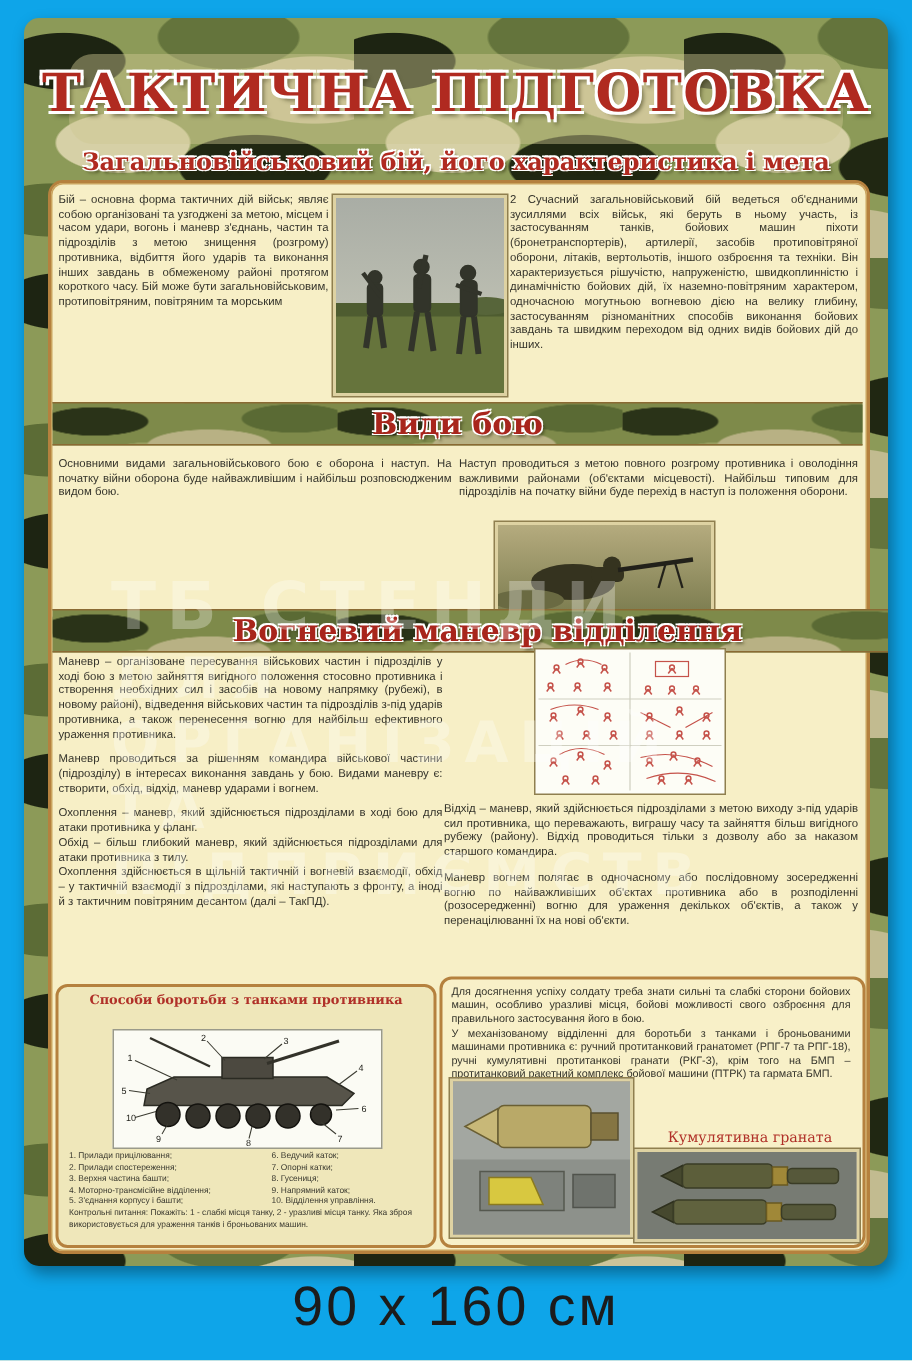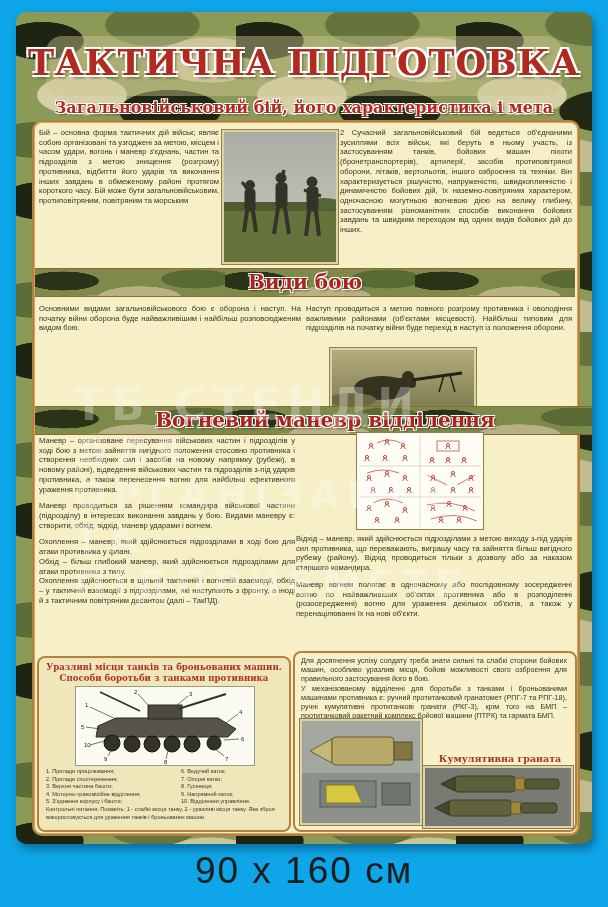--- a/index.html
+++ b/index.html
@@ -58,21 +58,21 @@
 
   .photo-frame{border:2px solid #ded2a2;outline:1px solid #8f7f4f;background:#888;}
 
   .subpanel{position:absolute;border:2px solid #b5813e;border-radius:8px;}
   .subpanel-left{left:3px;top:534px;width:250px;height:172px;background:#efe7ba;}
   .subpanel-right{left:259px;top:529px;width:280px;height:177px;background:#f8f0c8;}
 
   .red-heading{font-family:"DejaVu Serif","Liberation Serif",serif;font-weight:bold;
                font-size:8.6px;line-height:1.3;color:#b03028;text-align:center;}
   .tiny-text{font-size:5.6px;line-height:1.35;color:#3a392f;}
-  .grenade-label{font-family:"DejaVu Serif","Liberation Serif",serif;font-weight:bold;
+  .grenade-label{font-family:"DejaVu Serif","Liberation Serif",serif;font-weight:normal;
                  font-size:9.5px;color:#b03028;text-align:center;}
 
   .watermark{position:absolute;left:58px;top:368px;width:470px;pointer-events:none;
              font-family:"DejaVu Sans",sans-serif;font-weight:bold;color:rgba(255,255,255,.30);
              letter-spacing:7px;line-height:1.15;z-index:5;}
   .watermark .wl1{font-size:44px;}
   .watermark .wl2,.watermark .wl3{font-size:38px;}
 
   .size-label{position:absolute;left:0;top:850px;width:608px;text-align:center;
               font-size:37px;color:#1c1c1c;letter-spacing:2px;}
@@ -226,21 +226,20 @@
         </svg>
       </div>
 
       <div class="abs body-text" style="left:262px;top:412px;width:276px;">
         <p>Відхід – маневр, який здійснюється підрозділами з метою виходу з-під ударів сил противника, що переважають, виграшу часу та зайняття більш вигідного рубежу (району). Відхід проводиться тільки з дозволу або за наказом старшого командира.</p>
         <p>Маневр вогнем полягає в одночасному або послідовному зосередженні вогню по найважливіших об'єктах противника або в розподіленні (розосередженні) вогню для ураження декількох об'єктів, а також у перенацілюванні їх на нові об'єкти.</p>
       </div>
 
       <div class="subpanel subpanel-left">
         <div class="red-heading" style="margin-top:4px;">
-          <div>Уразливі місця танків та  броньованих машин.</div>
           <div>Способи боротьби з  танками противника</div>
         </div>
         <div class="abs" style="left:36px;top:28px;width:178px;height:78px;background:#fbfbf4;border:1px solid #9a9a8a;">
           <svg width="178" height="78" viewBox="0 0 178 78">
             <path d="M20,50 L152,50 L160,42 L142,31 L40,31 L22,39 Z" fill="#57544a" stroke="#2a2a22" stroke-width="1"></path>
             <rect x="72" y="18" width="34" height="14" fill="#4c4940" stroke="#2a2a22"></rect>
             <line x1="102" y1="22" x2="150" y2="7" stroke="#33322a" stroke-width="2"></line>
             <line x1="64" y1="24" x2="24" y2="5" stroke="#33322a" stroke-width="1.6"></line>
             <g fill="#33312a" stroke="#14130f">
               <circle cx="36" cy="56" r="8"></circle>

